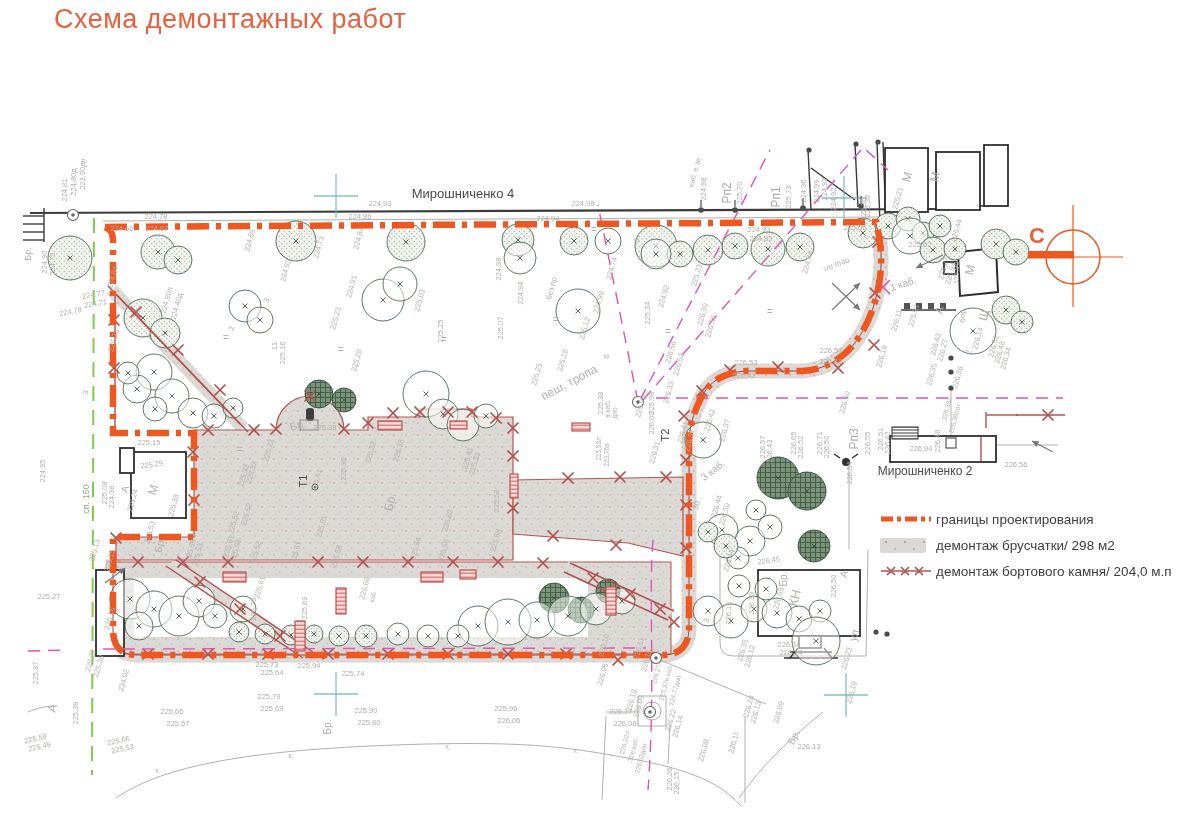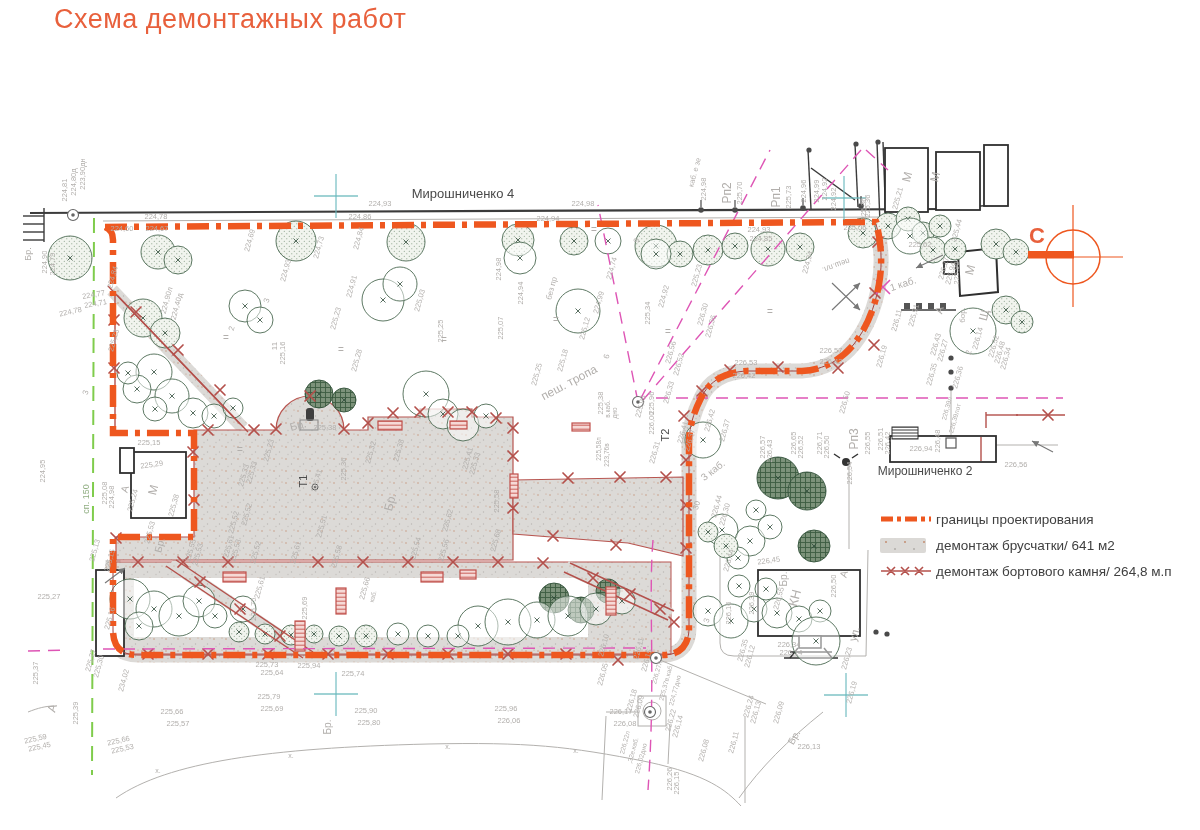--- a/index.html
+++ b/index.html
@@ -747,25 +747,25 @@
         <svg width="52" height="10">
             <line x1="1" y1="5" x2="51" y2="5" stroke="#ee571f" stroke-width="5" stroke-dasharray="12 4 4 4"></line>
           </svg>
       </span>
       <span class="legend-label">границы проектирования</span>
     </div>
     <div class="legend-row">
       <span class="legend-sym">
         <span class="sym-pavers"></span>
       </span>
-      <span class="legend-label">демонтаж брусчатки/ 641 м2</span>
+      <span class="legend-label">демонтаж брусчатки/ 298 м2</span>
     </div>
     <div class="legend-row">
       <span class="legend-sym">
         <svg width="52" height="14">
           <line x1="1" y1="7" x2="51" y2="7" stroke="#b4504b" stroke-width="1.6"></line>
           <path d="M7,3 L15,11 M7,11 L15,3 M21,3 L29,11 M21,11 L29,3 M35,3 L43,11 M35,11 L43,3" stroke="#b4504b" stroke-width="1.6"></path>
         </svg>
       </span>
-      <span class="legend-label">демонтаж бортового камня/ 264,8 м.п</span>
+      <span class="legend-label">демонтаж бортового камня/ 204,0 м.п</span>
     </div>
   </div>
 </div>
 
 </body></html>

